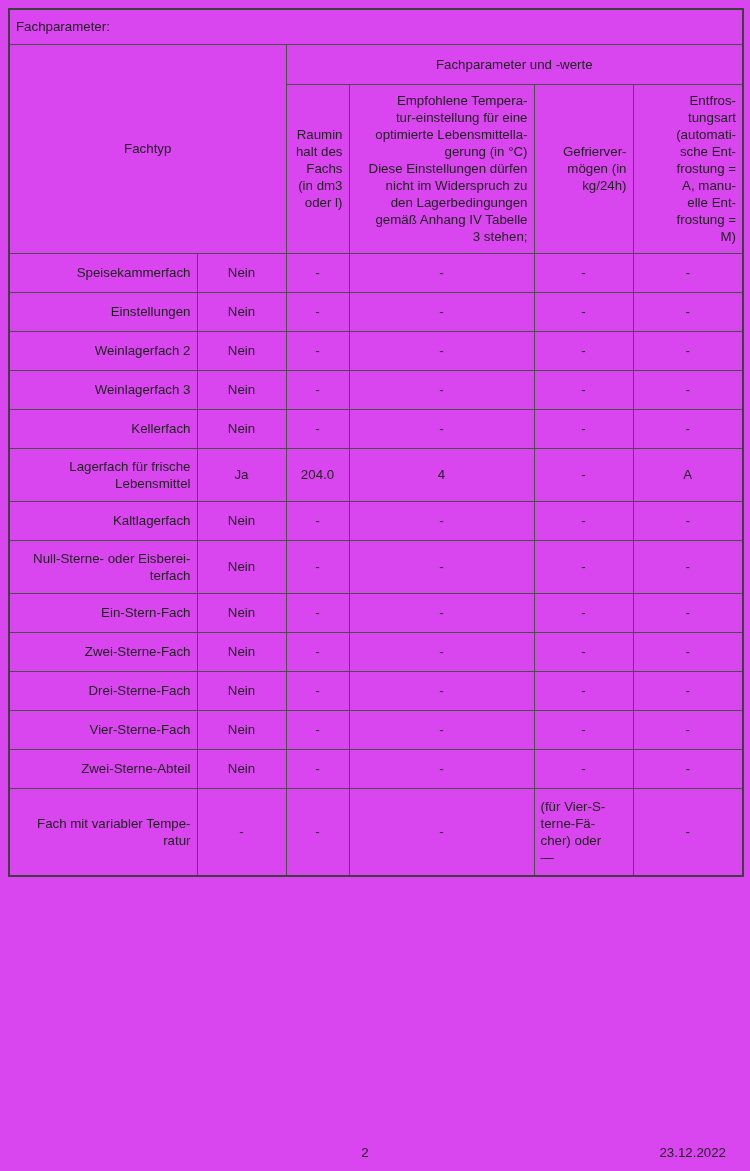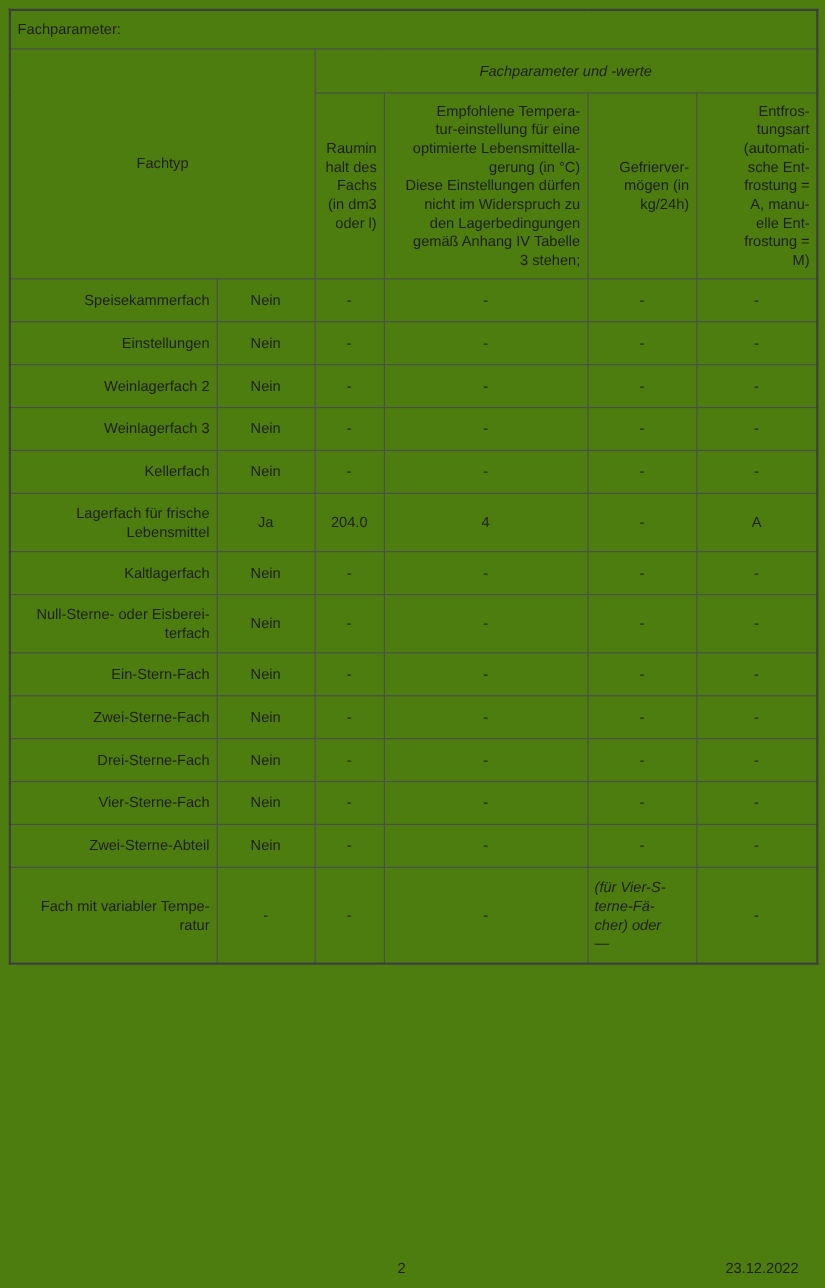--- a/index.html
+++ b/index.html
@@ -6,21 +6,21 @@
     margin: 0;
     padding: 0;
     background: #ffffff;
     font-family: "Liberation Sans", sans-serif;
     color: #1f1f1f;
   }
   .page {
     position: relative;
     width: 750px;
     height: 1171px;
-    background: #4d7c0f;
+    background: #d946ef;
     overflow: hidden;
   }
   table.fach-table {
     border-collapse: collapse;
     table-layout: fixed;
     width: 734px;
     margin: 8px 0 0 8px;
     border: 2px solid #3f3f3f;
   }
   table.fach-table th,
@@ -46,39 +46,37 @@
     font-weight: bold;
     text-align: left;
     font-size: 13.5px;
     padding-left: 11px;
   }
   .corner-cell {
     vertical-align: middle;
   }
   .group-cell {
     vertical-align: middle;
-    font-style: italic;
   }
   .colhead-cell {
     text-align: right;
     vertical-align: top;
     line-height: 18px;
     padding: 8px 2px 4px 2px;
   }
   .name-cell {
     text-align: right;
     padding-left: 6px;
   }
   .val-cell {
     text-align: center;
   }
   .val-left-cell {
     text-align: left;
     padding-left: 6px;
-    font-style: italic;
   }
   .footer {
     position: absolute;
     top: 1144px;
     left: 0;
     width: 750px;
     font-size: 13.3px;
     line-height: 17px;
   }
   .page-number {

